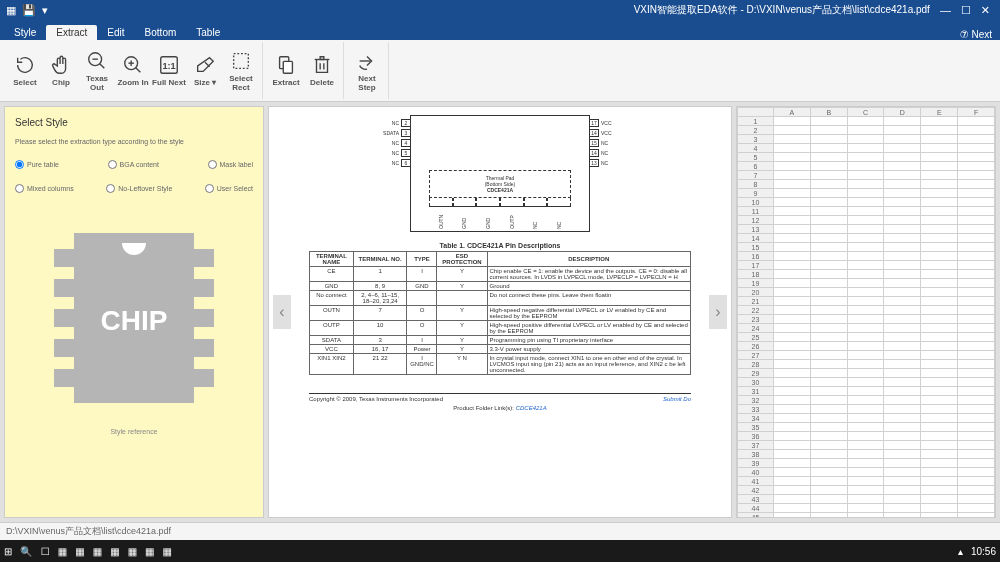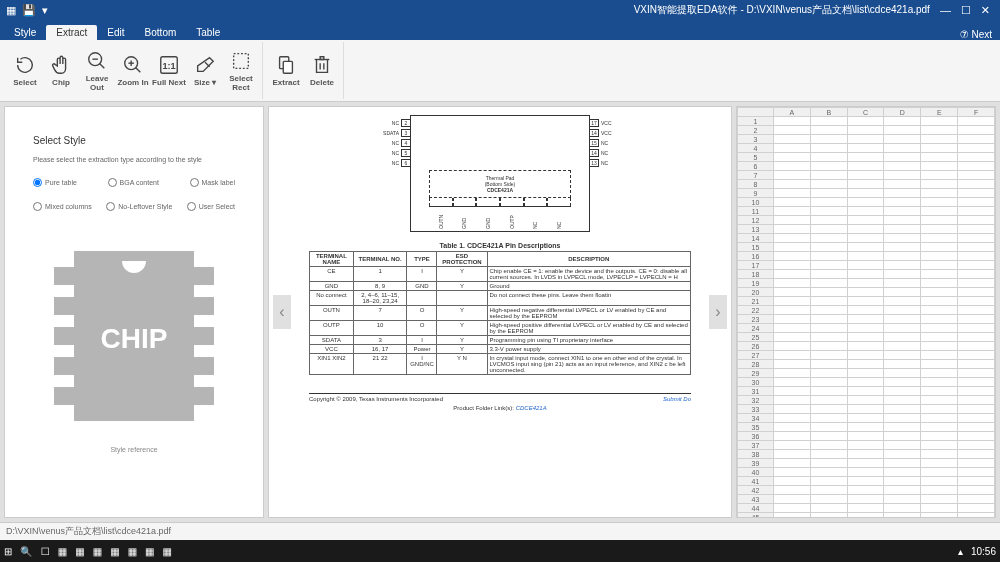--- a/index.html
+++ b/index.html
@@ -14,21 +14,21 @@
 .tab { padding: 2px 10px; color: #fff; cursor: pointer; font-size: 10px; }
 .tab.active { background: #f5f5f5; color: #333; border-radius: 2px 2px 0 0; }
 .tabstrip .spacer { flex: 1; }
 .help { color: #fff; padding: 0 8px; font-size: 10px; }
 .ribbon { height: 62px; background: #f5f5f5; border-bottom: 1px solid #ccc; display: flex; padding: 2px 4px; gap: 2px; }
 .rgroup { display: flex; align-items: center; gap: 2px; border-right: 1px solid #ddd; padding: 0 4px; }
 .rbtn { display: flex; flex-direction: column; align-items: center; justify-content: center; width: 34px; cursor: pointer; font-weight: bold; }
 .rbtn svg { width: 22px; height: 22px; }
 .rbtn .lbl { font-size: 8px; color: #555; text-align: center; line-height: 9px; margin-top: 2px; }
 .workspace { flex: 1; display: flex; background: #e0e0e0; overflow: hidden; }
-.leftpanel { width: 260px; background: #ffffff; margin: 4px 2px 4px 4px; border: 1px solid #ccc; padding: 28px; }
+.leftpanel { width: 260px; background: #fef9c3; margin: 4px 2px 4px 4px; border: 1px solid #ccc; padding: 10px; }
 .leftpanel .h { font-size: 10px; font-weight: 400; color: #333; margin-bottom: 10px; }
 .leftpanel .hint { font-size: 7px; color: #666; margin: 10px 0 15px 0; }
 .radiorow { display: flex; justify-content: space-between; margin-bottom: 15px; }
 .radioitem { display: flex; align-items: center; gap: 3px; font-size: 7px; color: #666; }
 .radioitem input { width: 9px; height: 9px; }
 .radiorow.second { margin-bottom: 40px; }
 .chip { width: 160px; margin: 20px auto; position: relative; }
 .chipbody { width: 120px; height: 170px; background: #b5b5b5; margin: 16px auto; display: flex; align-items: center; justify-content: center; position: relative; }
 .chipbody::before { content: ""; position: absolute; top: 10px; left: 50%; transform: translateX(-50%); width: 24px; height: 12px; border-radius: 0 0 12px 12px; background: #fff; }
 .chiplabel { color: #fff; font-size: 28px; font-weight: bold; margin-top: 6px; }
@@ -114,21 +114,21 @@
           <path d="M8 13V6a1.5 1.5 0 1 1 3 0v5V4a1.5 1.5 0 1 1 3 0v7V6a1.5 1.5 0 1 1 3 0v10a5 5 0 0 1-5 5h-2c-3 0-4-2-5-4l-2-4a1.5 1.5 0 1 1 2.6-1.5L8 13z"></path>
         </svg>
       <div class="lbl">Chip</div>
     </div>
     <div class="rbtn">
       <svg viewBox="0 0 24 24" fill="none" stroke="#444" stroke-width="1.5">
           <circle cx="10" cy="10" r="7"></circle>
           <line x1="7" y1="10" x2="13" y2="10"></line>
           <line x1="20" y1="20" x2="15" y2="15"></line>
         </svg>
-      <div class="lbl">Leave
+      <div class="lbl">Texas
 Out</div>
     </div>
     <div class="rbtn">
       <svg viewBox="0 0 24 24" fill="none" stroke="#444" stroke-width="1.5">
           <circle cx="10" cy="10" r="7"></circle>
           <line x1="7" y1="10" x2="13" y2="10"></line>
           <line x1="10" y1="7" x2="10" y2="13"></line>
           <line x1="20" y1="20" x2="15" y2="15"></line>
         </svg>
       <div class="lbl">Zoom
@@ -168,20 +168,31 @@
     </div>
     <div class="rbtn">
       <svg viewBox="0 0 24 24" fill="none" stroke="#444" stroke-width="1.5">
           <polyline points="4 6 20 6"></polyline>
           <path d="M6 6v14h12V6"></path>
           <path d="M10 3h4v3h-4z"></path>
           <line x1="10" y1="10" x2="10" y2="17"></line>
           <line x1="14" y1="10" x2="14" y2="17"></line>
         </svg>
       <div class="lbl">Delete</div>
+    </div>
+  </div>
+  <div class="rgroup">
+    <div class="rbtn">
+      <svg viewBox="0 0 24 24" fill="none" stroke="#444" stroke-width="1.5">
+          <path d="M4 12h12"></path>
+          <polyline points="12 7 17 12 12 17"></polyline>
+          <path d="M4 17a8 8 0 0 0 8 4"></path>
+        </svg>
+      <div class="lbl">Next
+Step</div>
     </div>
   </div>
 </div>
 
 <div class="workspace">
 
   <div class="leftpanel">
     <div class="h">Select Style</div>
     <div class="hint">Please select the extraction type according to the style</div>
     <div class="radiorow">

